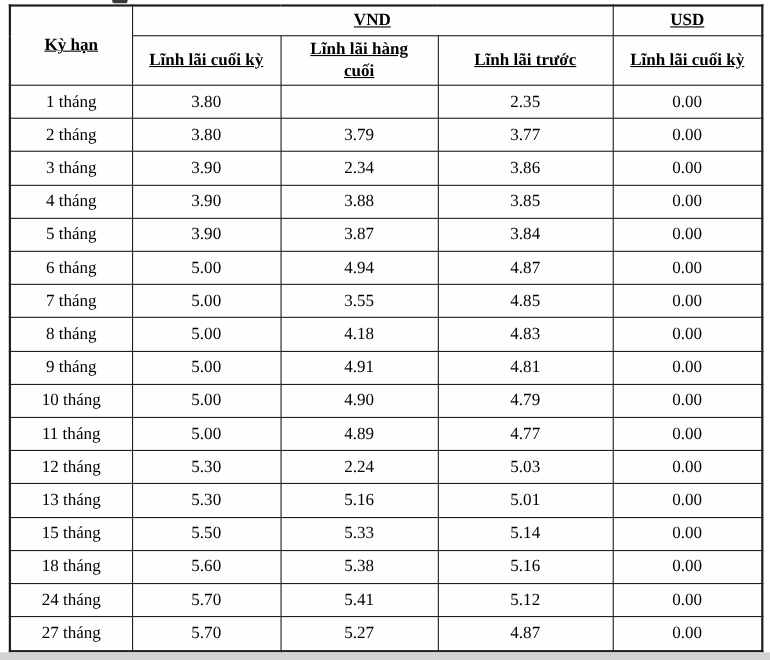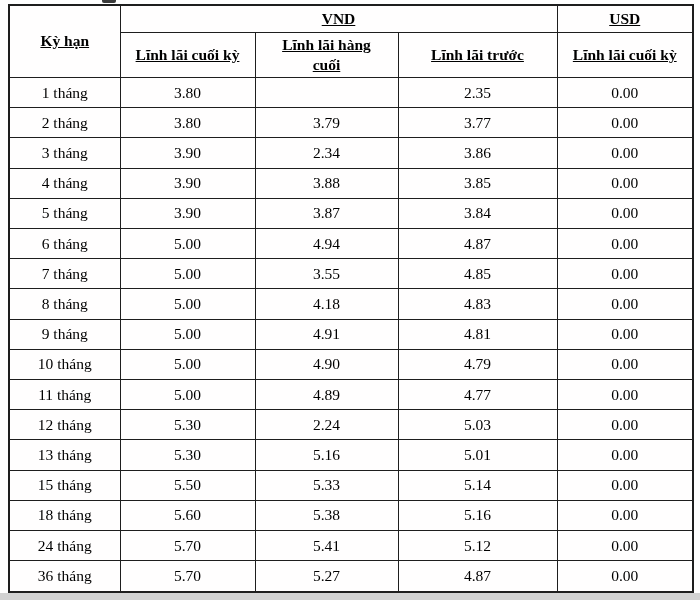--- a/index.html
+++ b/index.html
@@ -196,21 +196,21 @@
         <td>0.00</td>
       </tr>
       <tr>
         <td>24 tháng</td>
         <td>5.70</td>
         <td>5.41</td>
         <td>5.12</td>
         <td>0.00</td>
       </tr>
       <tr>
-        <td>36 tháng</td>
+        <td>27 tháng</td>
         <td>5.70</td>
         <td>5.27</td>
         <td>4.87</td>
         <td>0.00</td>
       </tr>
     </tbody>
 </table>
 
 <div class="bottom-strip"></div>
 

